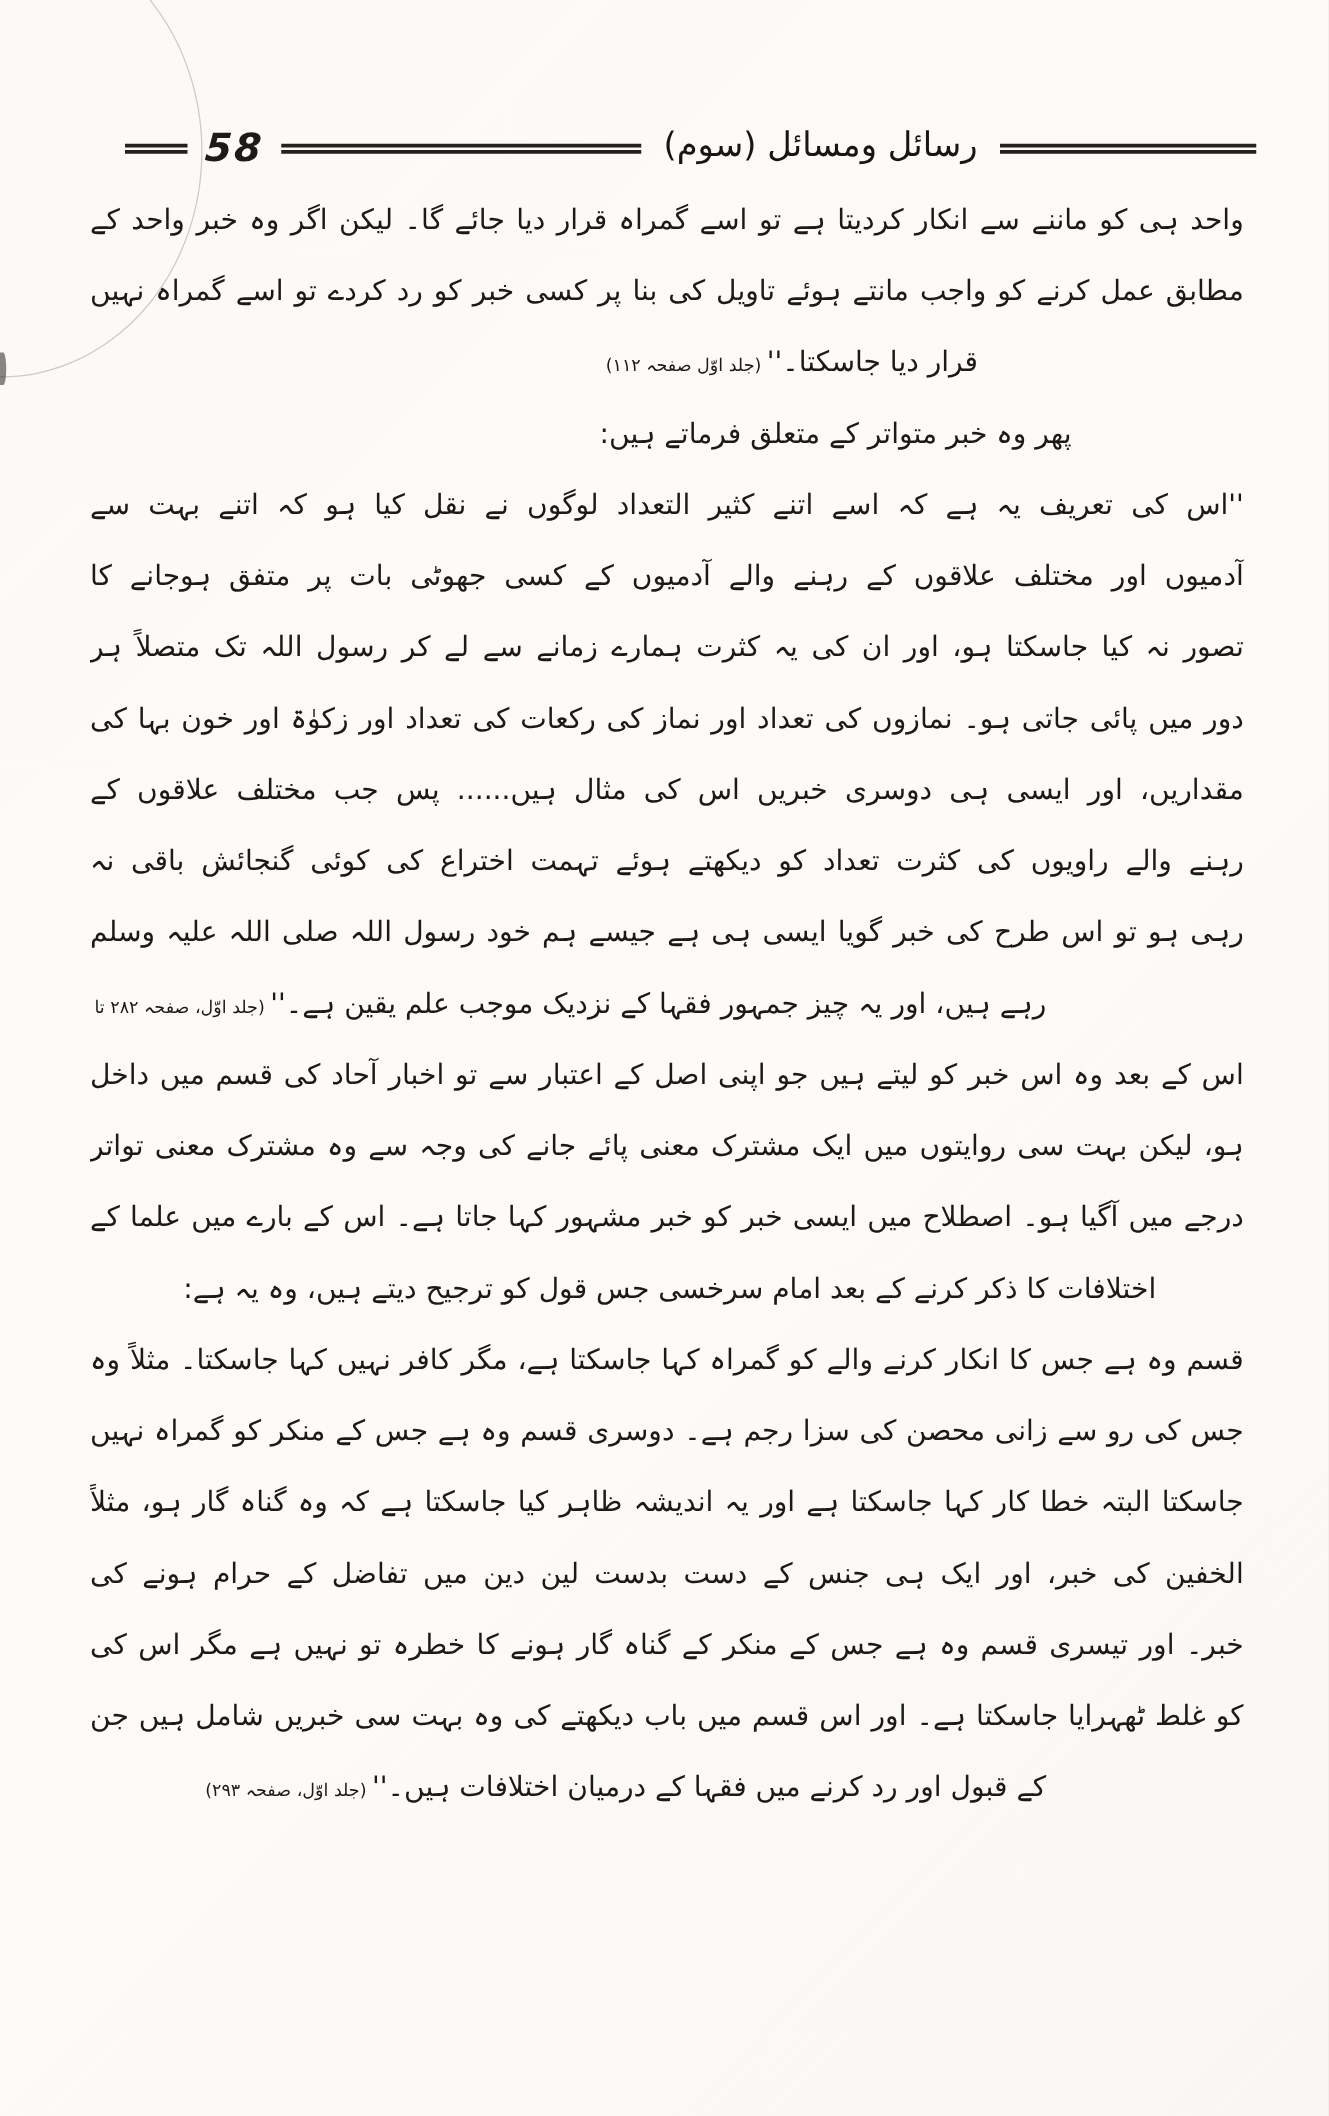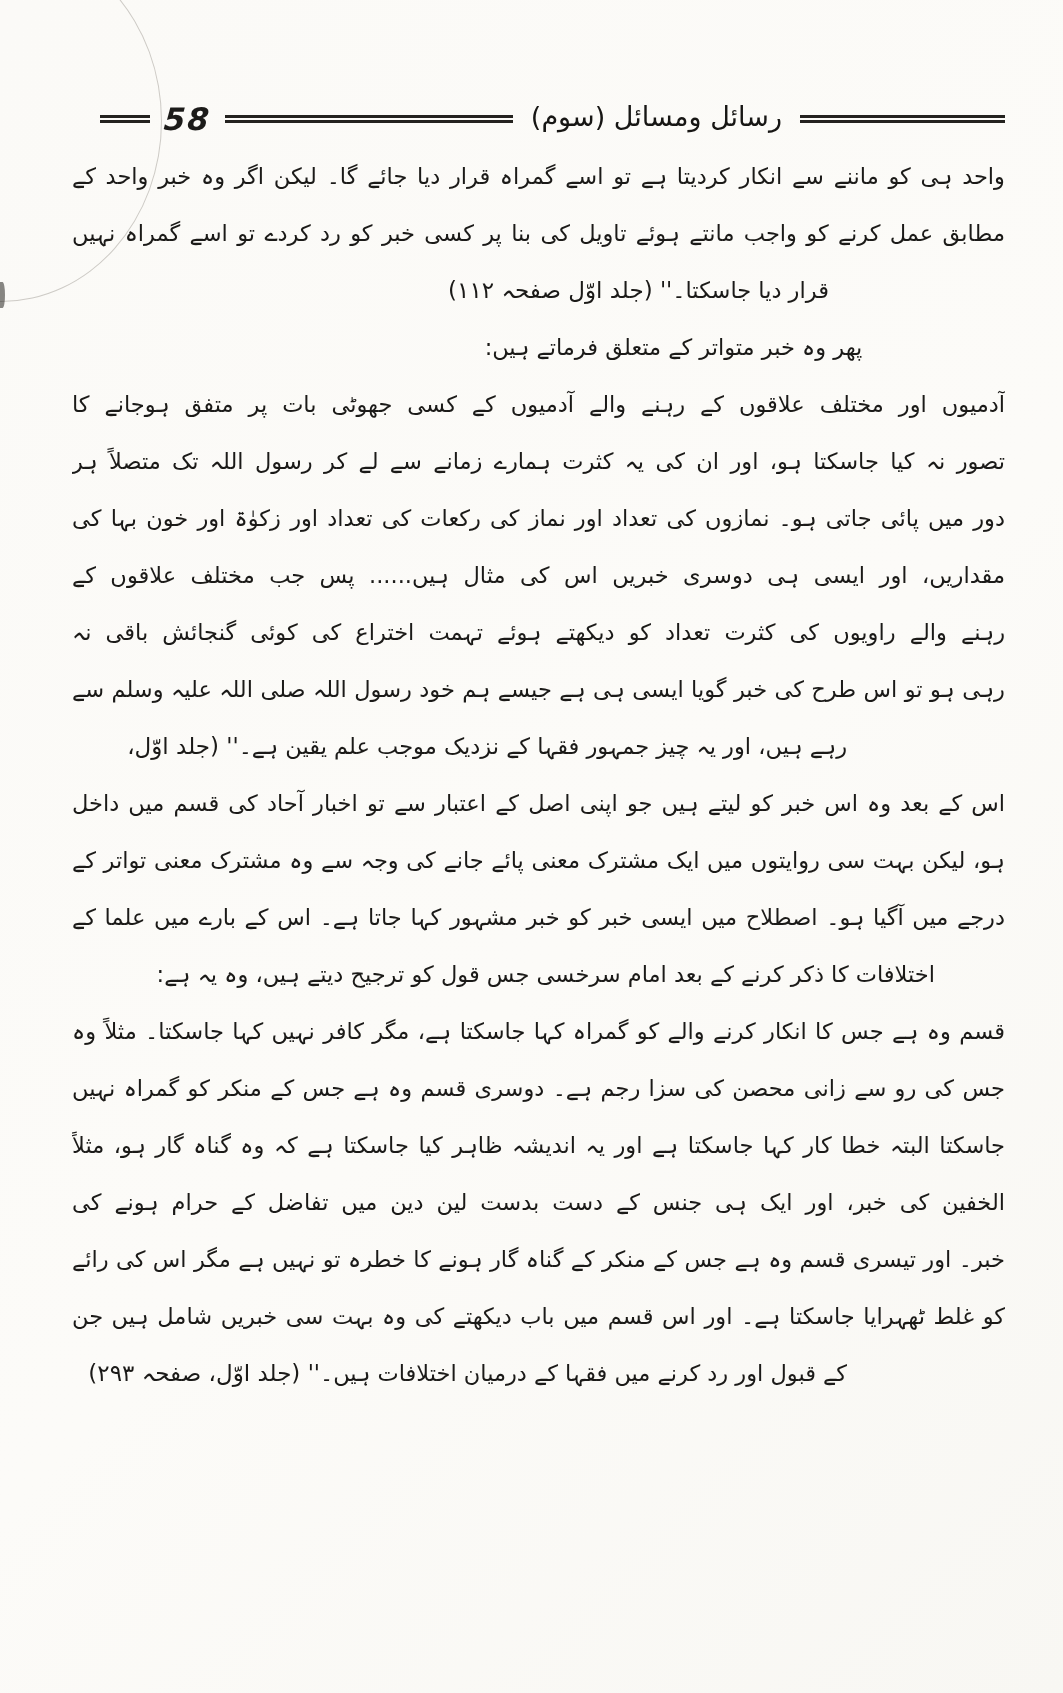--- a/index.html
+++ b/index.html
@@ -64,21 +64,21 @@
     direction: rtl;
     white-space: nowrap;
     font-size: 27px;
     font-weight: normal;
     color: #171614;
     padding: 0 4px 6px 4px;
   }
   
   .text-body {
     position: absolute;
-    top: 148px; left: 72px; right: 58px;
+    top: 148px; left: 72px; right: 68px;
   }
   .line {
     direction: rtl;
     unicode-bidi: embed;
     height: 57px;
     line-height: 57px;
     font-size: 22.5px;
     overflow: hidden;
     white-space: normal;
     color: #1b1a18;
@@ -101,21 +101,21 @@
     text-align: right;
     text-align-last: right;
     padding-right: 158px;
   }
   .line.para-end {
     text-align: center;
     text-align-last: right;
     padding-right: 70px;
   }
   .cite {
-    font-size: 23px;
+    font-size: 14px;
   }
 </style>
 </head>
 <body>
 
 <div class="page">
   <div class="curl-line"></div>
   <div class="edge-speck"></div>
 
   <div class="header">
@@ -124,20 +124,21 @@
     <span class="dbl-rule rule-b"></span>
     <span class="book-title" dir="rtl">رسائل ومسائل (سوم)</span>
     <span class="dbl-rule rule-c"></span>
   </div>
 
   <div class="text-body" id="text-body">
       <div class="line body" dir="rtl">واحد ہی کو ماننے سے انکار کردیتا ہے تو اسے گمراہ قرار دیا جائے گا۔ لیکن اگر وہ خبر واحد کے</div>
       <div class="line body" dir="rtl">مطابق عمل کرنے کو واجب مانتے ہوئے تاویل کی بنا پر کسی خبر کو رد کردے تو اسے گمراہ نہیں</div>
       <div class="line cite-line" dir="rtl">قرار دیا جاسکتا۔''<span class="cite"> (جلد اوّل صفحہ ۱۱۲)</span></div>
       <div class="line intro" dir="rtl">پھر وہ خبر متواتر کے متعلق فرماتے ہیں:</div>
+      <div class="line body" dir="rtl">''اس کی تعریف یہ ہے کہ اسے اتنے کثیر التعداد لوگوں نے نقل کیا ہو کہ اتنے بہت سے</div>
       <div class="line body" dir="rtl">آدمیوں اور مختلف علاقوں کے رہنے والے آدمیوں کے کسی جھوٹی بات پر متفق ہوجانے کا</div>
       <div class="line body" dir="rtl">تصور نہ کیا جاسکتا ہو، اور ان کی یہ کثرت ہمارے زمانے سے لے کر رسول اللہ تک متصلاً ہر</div>
       <div class="line body" dir="rtl">دور میں پائی جاتی ہو۔ نمازوں کی تعداد اور نماز کی رکعات کی تعداد اور زکوٰۃ اور خون بہا کی</div>
       <div class="line body" dir="rtl">مقداریں، اور ایسی ہی دوسری خبریں اس کی مثال ہیں...... پس جب مختلف علاقوں کے</div>
       <div class="line body" dir="rtl">رہنے والے راویوں کی کثرت تعداد کو دیکھتے ہوئے تہمت اختراع کی کوئی گنجائش باقی نہ</div>
       <div class="line body" dir="rtl">رہی ہو تو اس طرح کی خبر گویا ایسی ہی ہے جیسے ہم خود رسول اللہ صلی اللہ علیہ وسلم سے اس کو سن</div>
       <div class="line quote-end" dir="rtl">رہے ہیں، اور یہ چیز جمہور فقہا کے نزدیک موجب علم یقین ہے۔''<span class="cite"> (جلد اوّل، صفحہ ۲۸۲ تا ۲۸۳)</span></div>
       <div class="line body" dir="rtl">اس کے بعد وہ اس خبر کو لیتے ہیں جو اپنی اصل کے اعتبار سے تو اخبار آحاد کی قسم میں داخل</div>
       <div class="line body" dir="rtl">ہو، لیکن بہت سی روایتوں میں ایک مشترک معنی پائے جانے کی وجہ سے وہ مشترک معنی تواتر کے</div>
       <div class="line body" dir="rtl">درجے میں آگیا ہو۔ اصطلاح میں ایسی خبر کو خبر مشہور کہا جاتا ہے۔ اس کے بارے میں علما کے</div>

